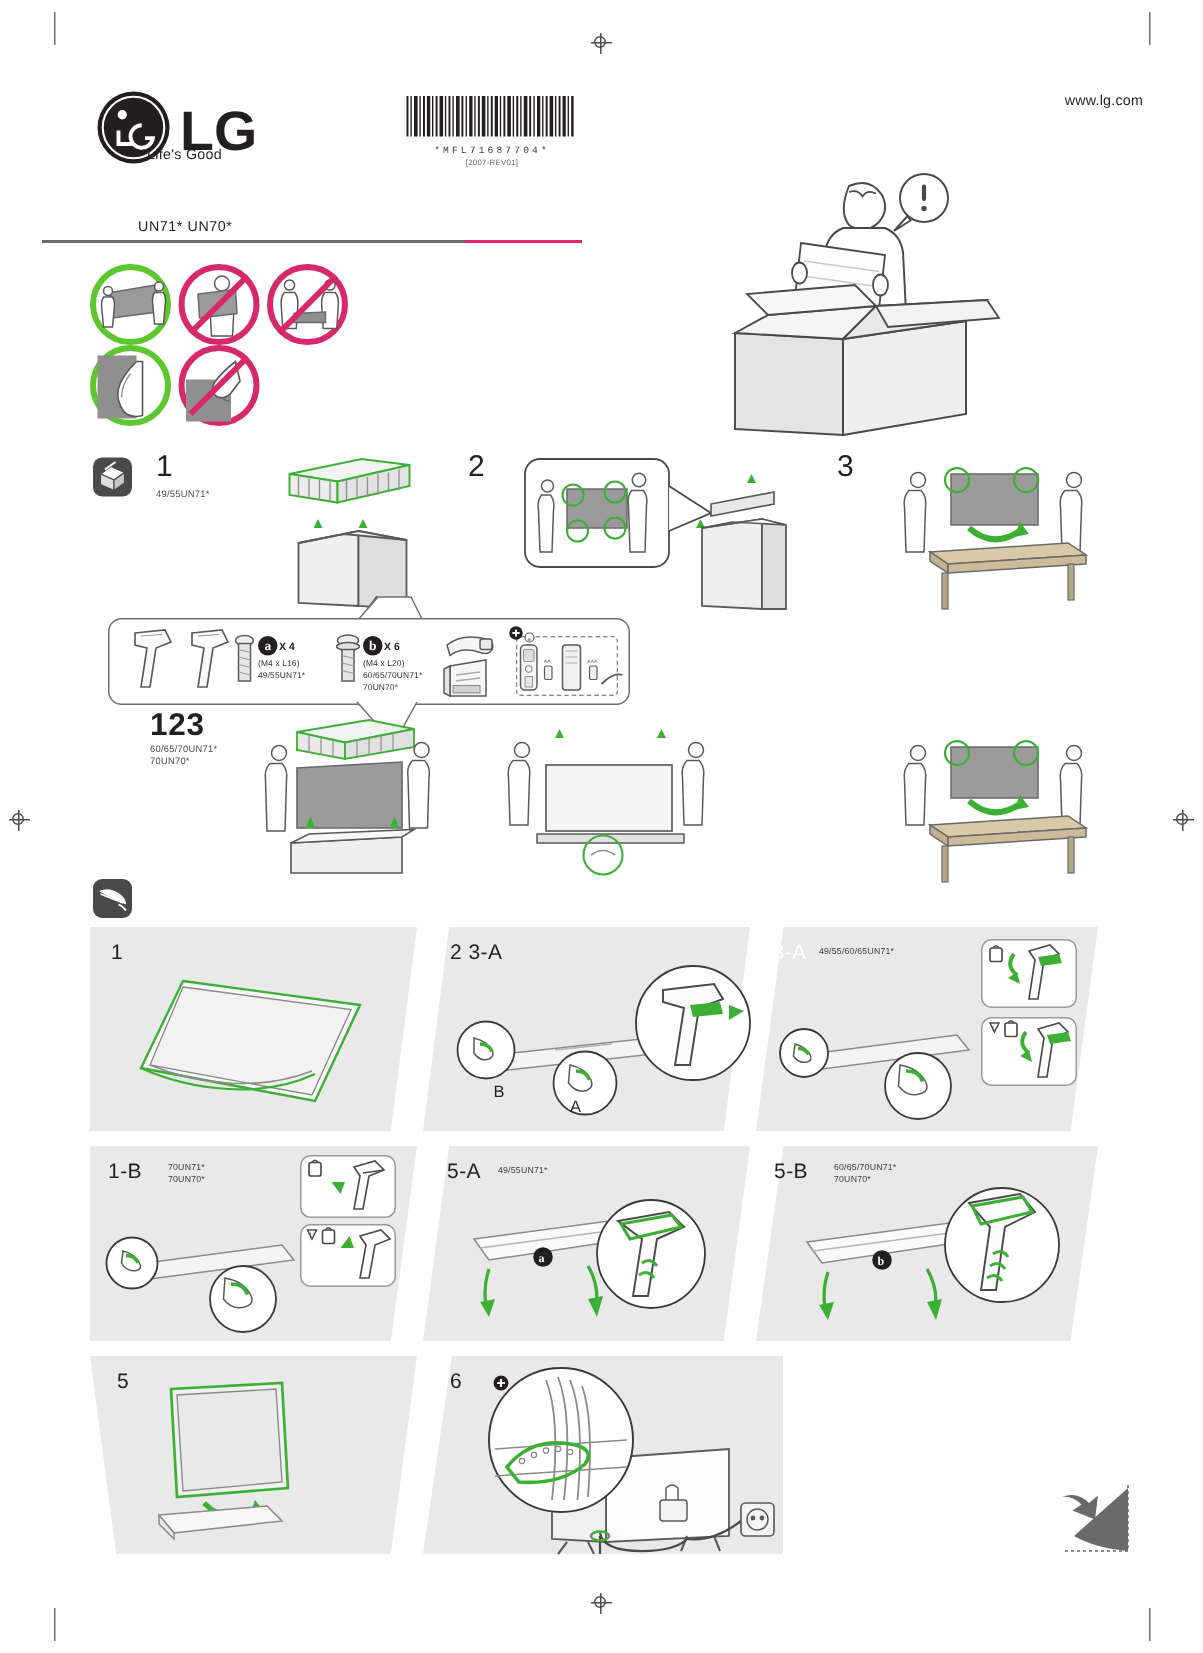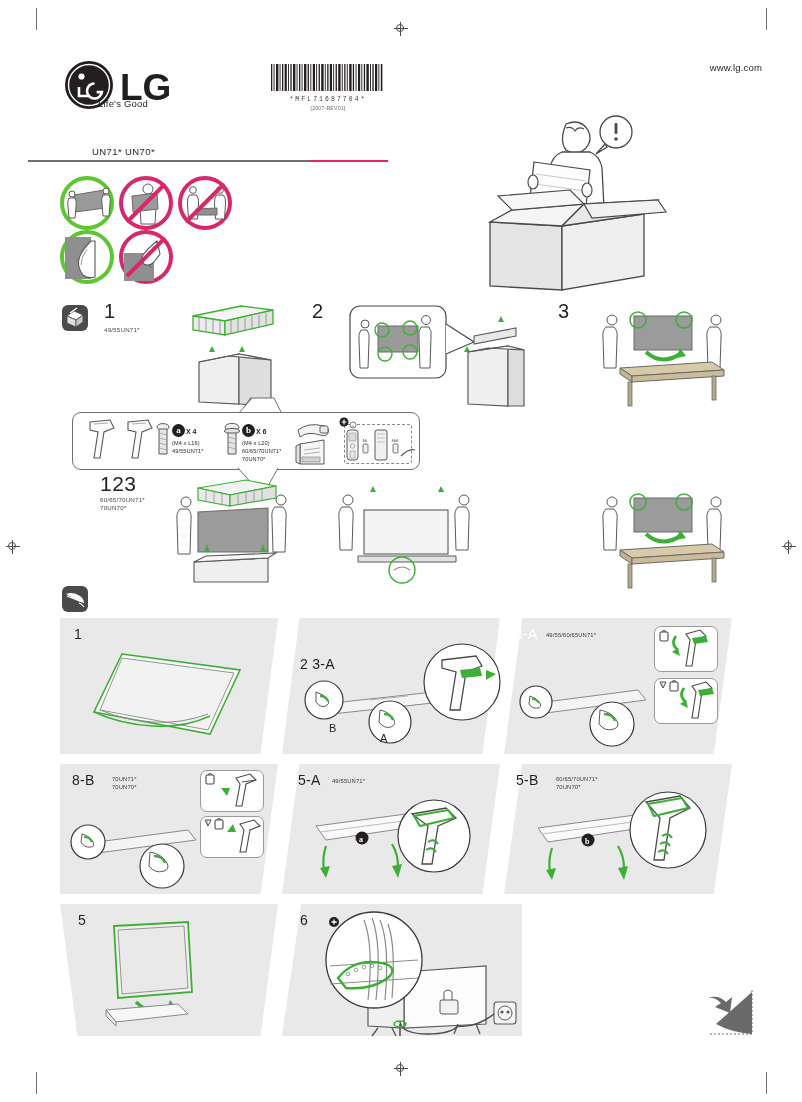--- a/index.html
+++ b/index.html
@@ -124,21 +124,21 @@
   }
 
   
   .stepnum {
     position: absolute;
     font-size: 20px;
     font-weight: normal;
     color: #231f20;
     letter-spacing: .5px;
   }
-  .stepnum.bold { font-weight: normal; font-size: 21px; }
+  .stepnum.bold { font-weight: bold; font-size: 21px; }
   .stepsub {
     position: absolute;
     font-size: 6.2px;
     line-height: 8px;
     color: #4a4a4a;
     letter-spacing: .2px;
   }
 
   
   .parts-box {
@@ -582,21 +582,21 @@
   <div class="panel" style="left:60px; top:618px; width:218px; height:136px; clip-path: polygon(0 0, 100% 0, 92% 100%, 0 100%);"></div>
   <div class="panel-num" style="left:74px; top:626px;">1</div>
   <svg style="position:absolute; left:90px; top:650px;" width="160" height="100" viewBox="0 0 160 100">
     <path d="M32 4 L150 20 L120 84 L4 62 Z" fill="#fafafa" stroke="#3cb034" stroke-width="1.6"></path>
     <path d="M32 8 L144 23 L118 80 L10 60 Z" fill="#f2f2f2" stroke="#8a8a8a" stroke-width=".9"></path>
     <path d="M10 60 q24 10 52 12 q30 2 56 -8" fill="none" stroke="#8a8a8a" stroke-width="1"></path>
     <path d="M4 62 q26 12 58 14 q32 2 58 -10" fill="none" stroke="#3cb034" stroke-width="1.5"></path>
   </svg>
 
   <div class="panel" style="left:282px; top:618px; width:218px; height:136px; clip-path: polygon(8% 0, 100% 0, 92% 100%, 0 100%);"></div>
-  <div class="panel-num" style="left:300px; top:656px;">2 3-A</div>
+  <div class="panel-num" style="left:300px; top:626px;">2 3-A</div>
   <svg style="position:absolute; left:300px; top:656px;" width="200" height="98" viewBox="0 0 200 98">
     <path d="M24 48 L152 34 L160 44 L32 58 Z" fill="#f4f4f4" stroke="#8a8a8a" stroke-width="1"></path>
     <path d="M70 44 L108 40" stroke="#b4b4b4" stroke-width="1"></path>
     <circle cx="24" cy="44" r="19" fill="#fff" stroke="#3a3a3a" stroke-width="1.2"></circle>
     <path d="M16 36 q8 2 12 8 q2 4 -2 6 q-6 2 -10 -4 Z" fill="#fff" stroke="#5a5a5a" stroke-width="1"></path>
     <path d="M20 40 q6 0 8 5" fill="none" stroke="#3cb034" stroke-width="2.4"></path>
     <circle cx="90" cy="66" r="21" fill="#fff" stroke="#3a3a3a" stroke-width="1.2"></circle>
     <path d="M80 54 q10 2 14 10 q2 5 -3 7 q-7 2 -12 -5 Z" fill="#fff" stroke="#5a5a5a" stroke-width="1"></path>
     <path d="M84 58 q7 0 9 6" fill="none" stroke="#3cb034" stroke-width="2.4"></path>
     <circle cx="162" cy="26" r="38" fill="#fff" stroke="#3a3a3a" stroke-width="1.2"></circle>
@@ -635,21 +635,21 @@
     <path d="M10 32 L118 18 L126 28 L18 42 Z" fill="#f4f4f4" stroke="#8a8a8a" stroke-width="1"></path>
     <circle cx="16" cy="30" r="16" fill="#fff" stroke="#3a3a3a" stroke-width="1.2"></circle>
     <path d="M10 24 q7 2 10 7 q2 4 -2 5 q-6 1 -9 -4 Z" fill="#fff" stroke="#5a5a5a" stroke-width="1"></path>
     <path d="M12 27 q5 0 7 4" fill="none" stroke="#3cb034" stroke-width="2.2"></path>
     <circle cx="92" cy="52" r="22" fill="#fff" stroke="#3a3a3a" stroke-width="1.2"></circle>
     <path d="M80 38 q12 2 17 11 q3 6 -3 8 q-9 3 -15 -5 Z" fill="#fff" stroke="#5a5a5a" stroke-width="1"></path>
     <path d="M84 42 q9 0 11 7" fill="none" stroke="#3cb034" stroke-width="2.4"></path>
   </svg>
 
   <div class="panel" style="left:60px; top:764px; width:218px; height:130px; clip-path: polygon(0 0, 100% 0, 92% 100%, 0 100%);"></div>
-  <div class="panel-num" style="left:72px; top:772px;">8-B</div>
+  <div class="panel-num" style="left:72px; top:772px;">1-B</div>
   <div class="panel-sub" style="left:112px; top:776px;">70UN71*</div>
   <div class="panel-sub" style="left:112px; top:784px;">70UN70*</div>
   <div class="inset-card" style="left:200px; top:770px; width:64px; height:42px;"></div>
   <svg style="position:absolute; left:202px; top:772px;" width="60" height="38" viewBox="0 0 60 38">
     <rect x="4" y="3" width="8" height="9" rx="1.4" fill="none" stroke="#4a4a4a" stroke-width="1.1"></rect>
     <path d="M6 3 q2 -3 4 0" fill="none" stroke="#4a4a4a" stroke-width="1.1"></path>
     <path d="M22 3 L22 16 L28 16 L25 24 L19 16 L22 16 Z" fill="#3cb034"></path>
     <path d="M34 6 L48 2 L54 8 L44 12 L40 34 L34 34 L38 12 Z" fill="#fff" stroke="#4a4a4a" stroke-width="1.1"></path>
     <path d="M40 10 L54 8" stroke="#4a4a4a" stroke-width="1"></path>
   </svg>

